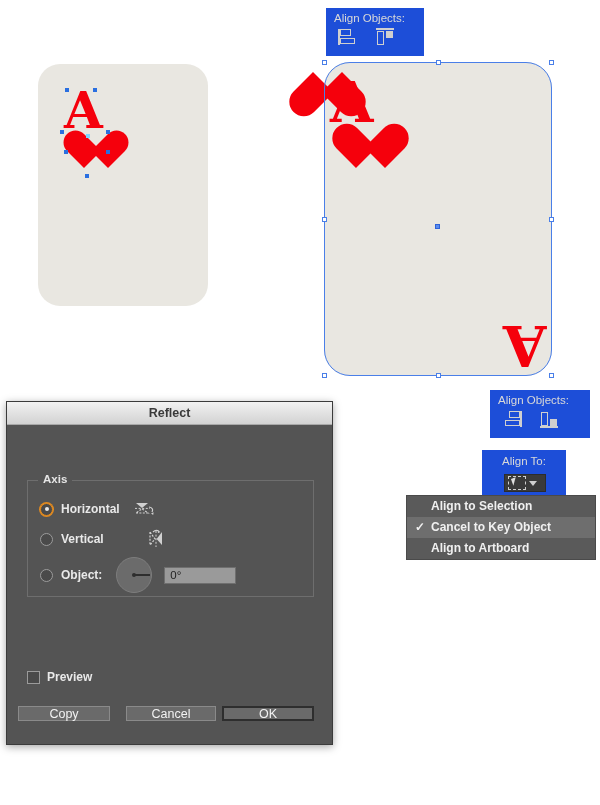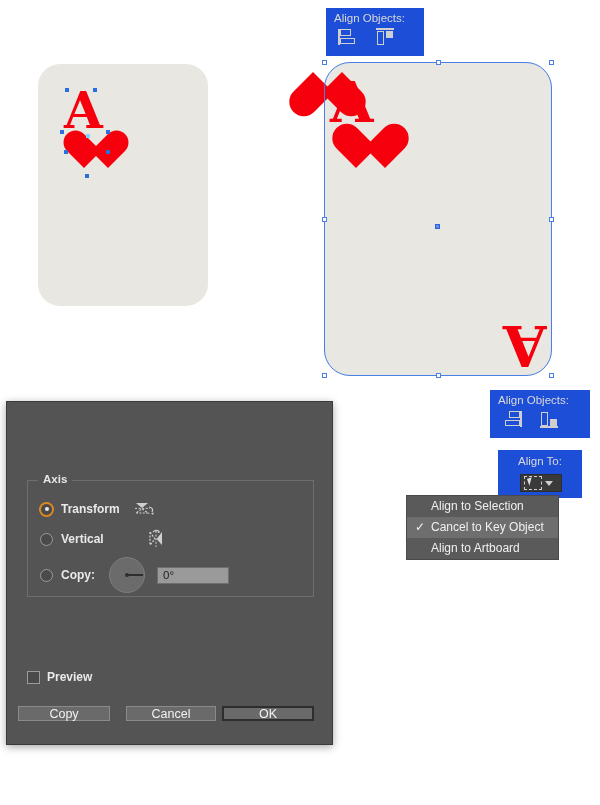--- a/index.html
+++ b/index.html
@@ -74,39 +74,39 @@
   }
   .icon-row{display:flex;gap:18px;padding:2px 10px 8px 12px;}
   .align-icon{width:20px;height:18px;position:relative;cursor:pointer;}
 
   
   .ai-bar{position:absolute;background:#cfcfcf;}
   .ai-box{position:absolute;border:1.4px solid #cfcfcf;box-sizing:border-box;}
   .ai-fill{position:absolute;background:#cfcfcf;}
 
   
-  #align-to-panel{left:498px;top:450px;width:84px;height:48px;}
+  #align-to-panel{left:482px;top:450px;width:84px;height:48px;}
   #align-to-panel .panel-label{text-align:center;padding:5px 6px 3px;}
   .keyobj-btn{
     position:absolute;left:22px;top:24px;width:42px;height:18px;
     background:#3a3a3a;border:1px solid #2c2c2c;box-sizing:border-box;
     display:flex;align-items:center;gap:3px;padding-left:3px;cursor:pointer;
   }
   .keyobj-icon{width:18px;height:14px;position:relative;}
   .dash-box{position:absolute;inset:0;border:1px dashed #cfcfcf;box-sizing:border-box;}
   .cursor-arrow{position:absolute;left:4px;top:2px;width:0;height:0;
     border-left:5px solid #dedede;border-bottom:7px solid transparent;
     transform:rotate(-20deg);}
   .caret{width:0;height:0;border-left:4px solid transparent;border-right:4px solid transparent;
     border-top:5px solid #cfcfcf;}
 
   
   #align-menu{
-    position:absolute;left:406px;top:495px;width:153px;background:#5a5a5a;
-    border:1px solid #4a4a4a;box-sizing:border-box;
+    position:absolute;left:406px;top:495px;width:190px;background:#5a5a5a;
+    border:1px solid #4a4a4a;box-sizing:border-box;font-weight:bold;
   }
   .menu-item{
     font-size:12px;color:#f0f0f0;height:21px;line-height:21px;
     padding-left:24px;position:relative;white-space:nowrap;cursor:default;
   }
   .menu-item.selected{background:#6e6e6e;}
   .menu-check{position:absolute;left:8px;top:0;font-size:12px;color:#f0f0f0;}
 
   
   #reflect-dialog{
@@ -270,27 +270,30 @@
   <div class="menu-item selected">
     <span class="menu-check">✓</span>
     <span>Cancel to Key Object</span>
   </div>
   <div class="menu-item">
     <span>Align to Artboard</span>
   </div>
 </div>
 
 <div id="reflect-dialog">
+  <div id="reflect-titlebar">
+    <span id="reflect-title">Reflect</span>
+  </div>
 
   <div class="group" id="axis-group">
     <span class="group-title">Axis</span>
 
     <div class="row" style="left:12px;top:18px;">
       <span class="radio on"></span>
-      <span class="radio-label">Transform</span>
+      <span class="radio-label">Horizontal</span>
       <span class="flip-icon">
         <svg width="22" height="20" viewBox="0 0 22 20">
           <path d="M2 4 L14 4 L8 9 Z" fill="#d0d0d0"></path>
           <path d="M2 14 L14 14 L8 9.8 Z" fill="none" stroke="#d0d0d0" stroke-width="1.2" stroke-dasharray="2,1.4"></path>
           <line x1="1" y1="9.4" x2="16" y2="9.4" stroke="#d0d0d0" stroke-width="1" stroke-dasharray="2,1.6"></line>
           <path d="M15 8 q5 1 3 5" fill="none" stroke="#d0d0d0" stroke-width="1.2"></path>
           <path d="M17 14.4 l2.6 -1.2 l-0.4 2.8 z" fill="#d0d0d0"></path>
         </svg>
       </span>
     </div>
@@ -304,21 +307,21 @@
           <path d="M16 3 L16 16 L10.6 10 Z" fill="#d0d0d0"></path>
           <line x1="10" y1="2" x2="10" y2="18" stroke="#d0d0d0" stroke-width="1" stroke-dasharray="2,1.6"></line>
           <path d="M7 3 q3 -3 6 -0.6" fill="none" stroke="#d0d0d0" stroke-width="1.2"></path>
           <path d="M12.2 1.4 l2.2 1.6 l-2.6 1.2 z" fill="#d0d0d0"></path>
         </svg>
       </span>
     </div>
 
     <div class="row" style="left:12px;top:76px;">
       <span class="radio"></span>
-      <span class="radio-label">Copy:</span>
+      <span class="radio-label">Object:</span>
       <span class="dial">
           <span class="dial-dot"></span>
         </span>
       <span class="angle-input">0°</span>
     </div>
   </div>
 
 
   <div class="row" style="left:20px;top:268px;">
     <span class="checkbox"></span>

